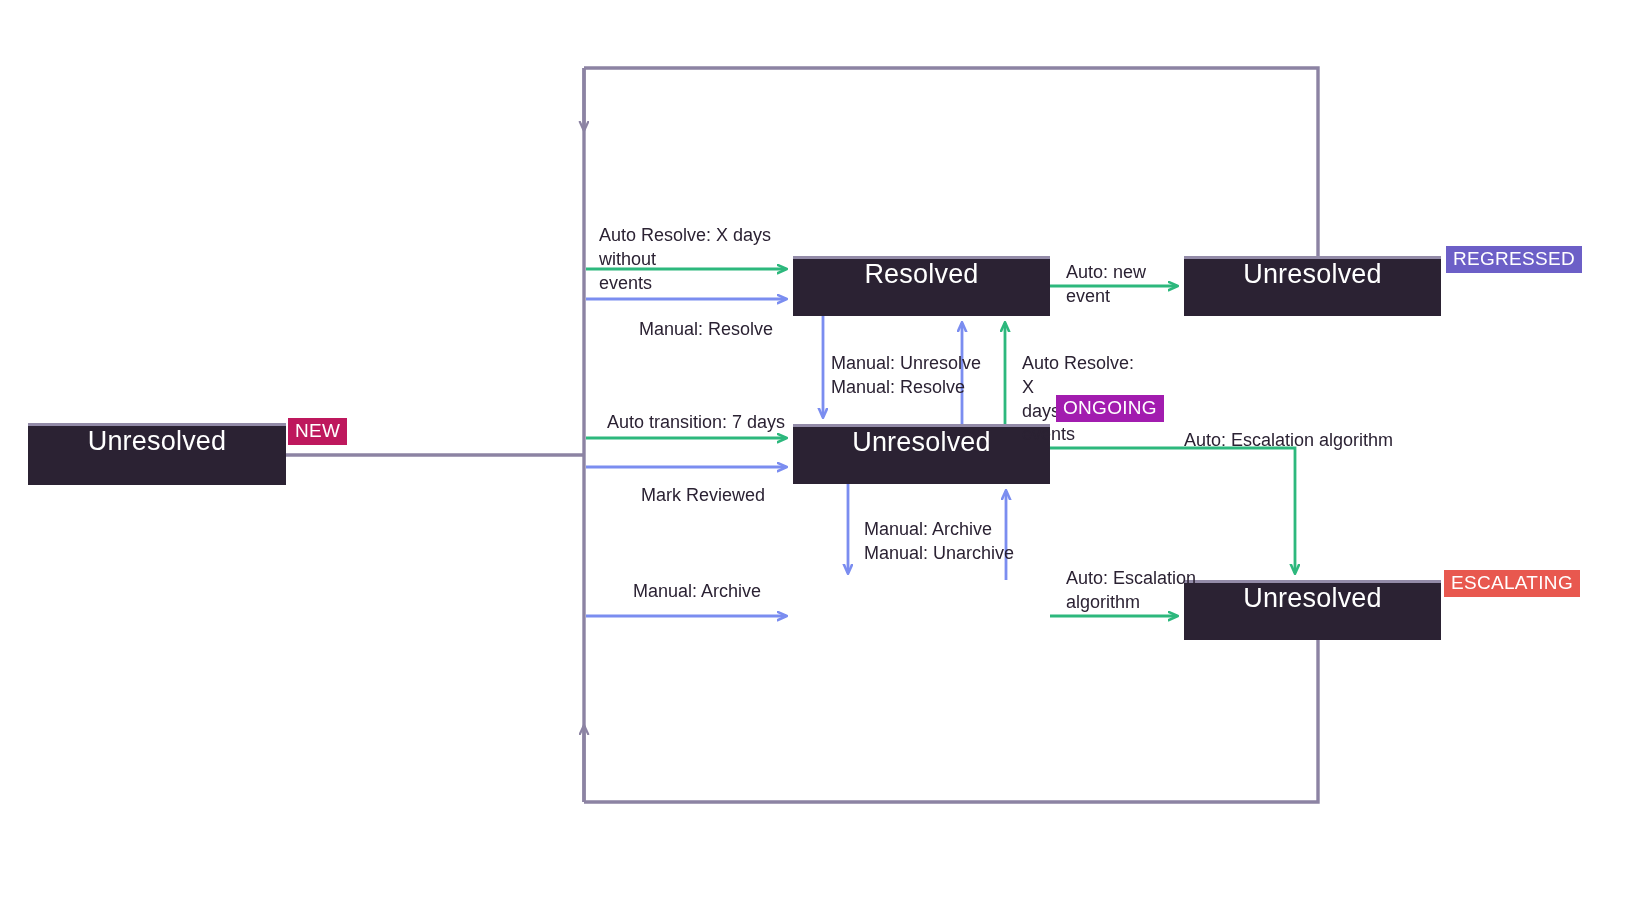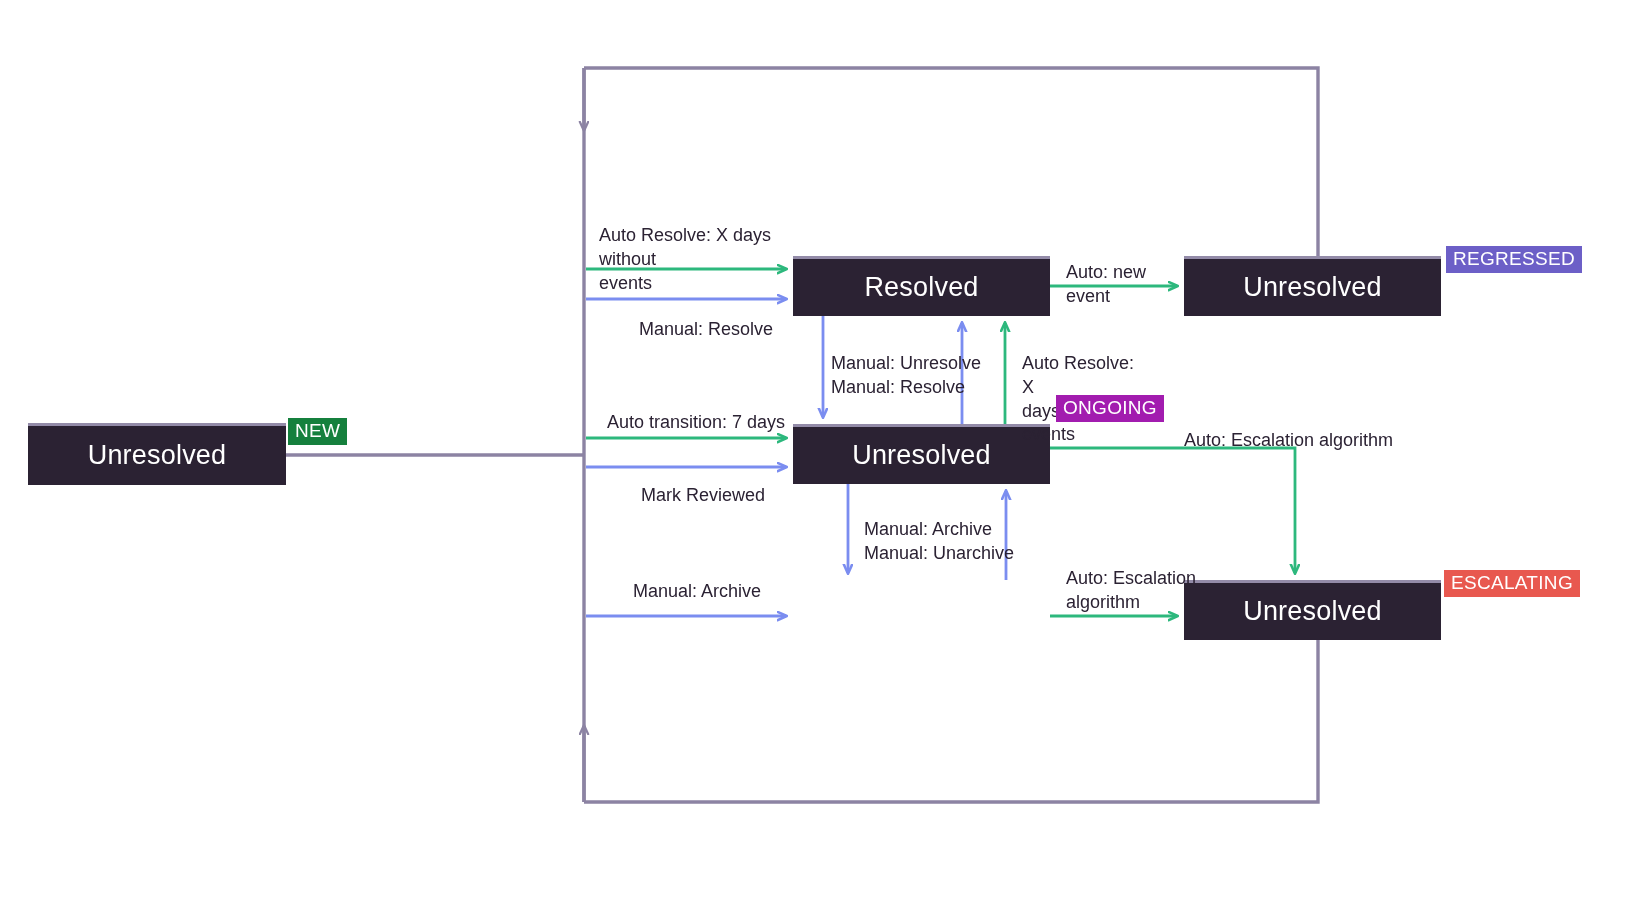--- a/index.html
+++ b/index.html
@@ -25,21 +25,20 @@
     top: 0;
     width: 1636px;
     height: 906px;
   }
   .state-node {
     position: absolute;
     background: #2b2233;
     border-top: 3px solid #938ba8;
     box-sizing: border-box;
     display: flex;
-    align-items: center;
     justify-content: center;
     color: #ffffff;
     font-size: 27px;
     font-family: "Liberation Sans", sans-serif;
     letter-spacing: 0.2px;
     z-index: 4;
   }
   .badge {
     position: absolute;
     color: #ffffff;
@@ -172,21 +171,21 @@
 
 
   <div class="state-node" style="left:1184px; top:256px; width:257px; height:60px;">
     <span>Unresolved</span>
   </div>
 
   <div class="state-node" style="left:1184px; top:580px; width:257px; height:60px;">
     <span>Unresolved</span>
   </div>
 
-  <div class="badge" style="left:240px; top:418px; background:#15803d;">NEW</div>
+  <div class="badge" style="left:240px; top:418px; background:#be185d;">NEW</div>
 
   <div class="badge" style="left:1008px; top:395px; background:#a21caf;">ONGOING</div>
 
   <div class="badge" style="left:1398px; top:246px; background:#6c5fc7;">REGRESSED</div>
 
   <div class="badge" style="left:1396px; top:570px; background:#e8584f;">ESCALATING</div>
 
   <div class="edge-label" style="left:599px; top:224px; width:230px;">Auto Resolve: X days without
 events</div>
 

